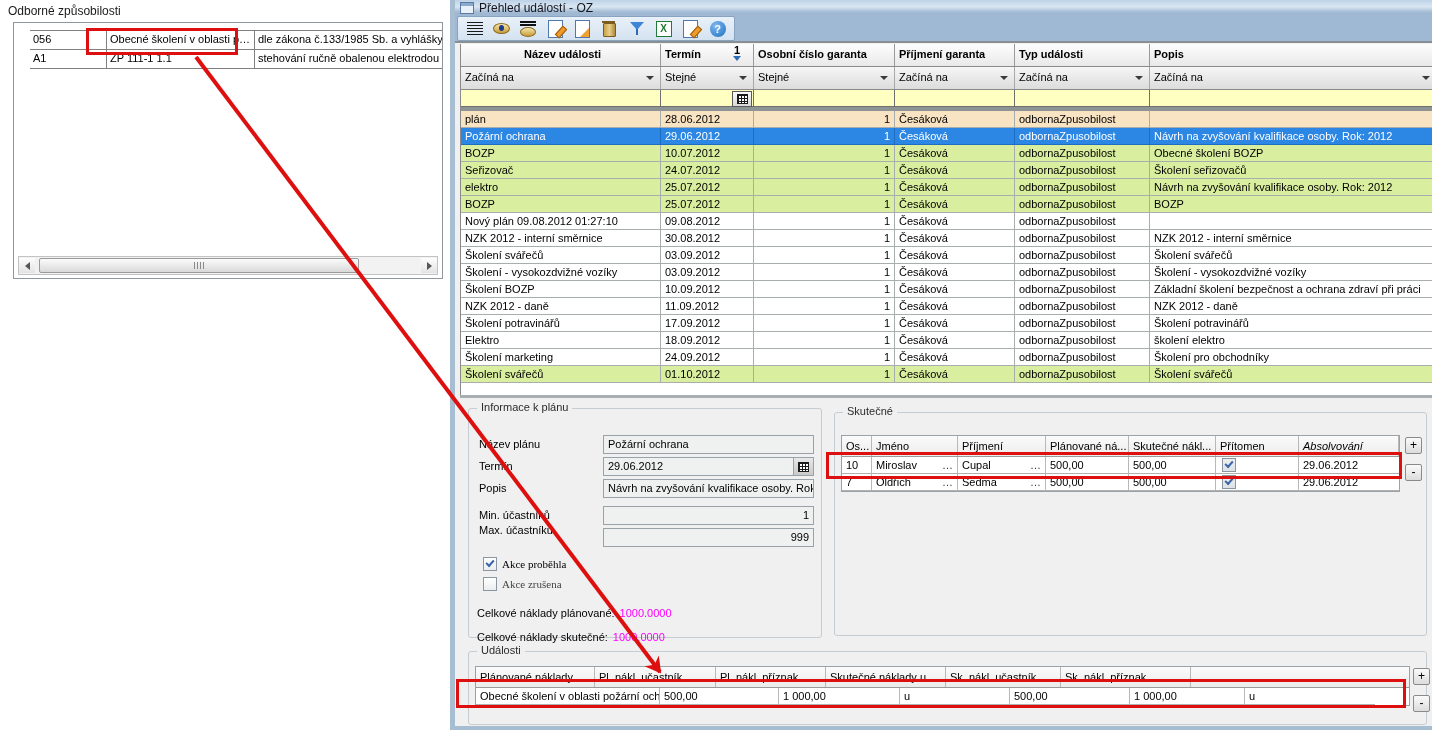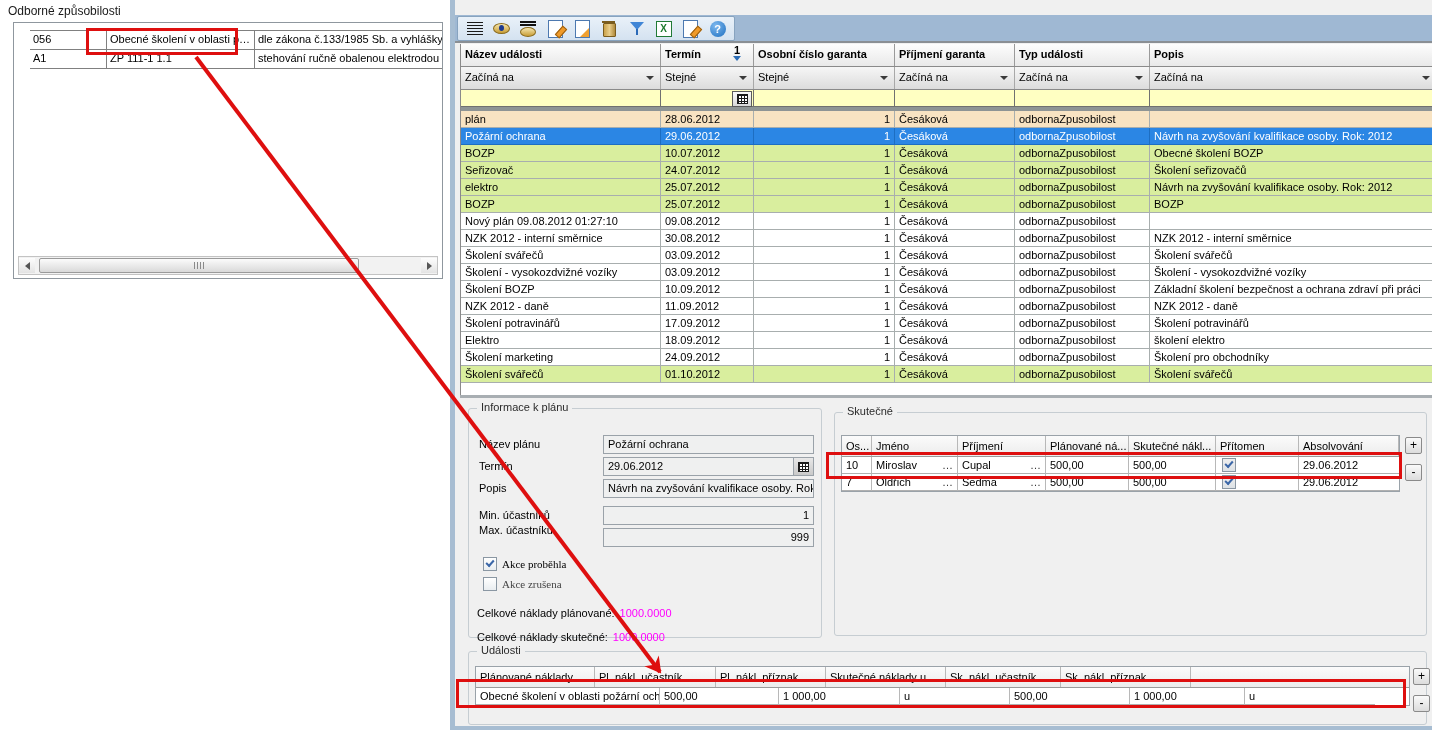--- a/index.html
+++ b/index.html
@@ -140,20 +140,24 @@
       </div>
     </div>
     <div id="left-scrollbar">
       <div class="sb-btn sb-left"></div>
       <div class="sb-thumb"></div>
       <div class="sb-btn sb-right" style="position:absolute;right:0"></div>
     </div>
   </div>
 
   <div id="win">
+    <div id="titlebar">
+      <span class="ic-form-icon"></span>
+      <span id="title-text">Přehled událostí - OZ</span>
+    </div>
     <div id="toolbar">
       <div id="toolstrip">
           <div class="tbtn">
             <div class="ic ic-rows-icon"></div>
           </div>
           <div class="tbtn">
             <div class="ic ic-view-icon"></div>
           </div>
           <div class="tbtn">
             <div class="ic ic-view-columns-icon"></div>
@@ -177,21 +181,21 @@
             <div class="ic ic-edit-notes-icon"></div>
           </div>
           <div class="tbtn">
             <div class="ic ic-help-icon"></div>
           </div>
         </div>
     </div>
 
     <div id="grid">
         <div class="ghdr">
-          <div class="ghcell" style="width: 200px;">Název události</div>
+          <div class="ghcell" style="width: 200px; text-align: center;">Název události</div>
           <div class="ghcell" style="width: 93px;">Termín<span class="sortbadge"><b>1</b><i class="tri-down"></i></span></div>
           <div class="ghcell" style="width: 141px;">Osobní číslo garanta</div>
           <div class="ghcell" style="width: 120px;">Příjmení garanta</div>
           <div class="ghcell" style="width: 135px;">Typ události</div>
           <div class="ghcell" style="width: 287px;">Popis</div>
         </div>
         <div class="gfilter">
           <div class="gfcell" style="width: 200px;">Začíná na<i class="dd-arrow"></i></div>
           <div class="gfcell" style="width: 93px;">Stejné<i class="dd-arrow"></i></div>
           <div class="gfcell" style="width: 141px;">Stejné<i class="dd-arrow"></i></div>
@@ -380,21 +384,21 @@
       <div class="fieldset" style="left:374px;top:14px;width:591px;height:222px">
         <div class="fs-legend">Skutečné</div>
         <div id="participants-table" class="subtable" style="left:6px;top:22px;width:557px">
             <div class="sthdr">
               <div class="sthcell" style="width: 30px;">Os...</div>
               <div class="sthcell" style="width: 86px;">Jméno</div>
               <div class="sthcell" style="width: 88px;">Příjmení</div>
               <div class="sthcell" style="width: 83px;">Plánované ná...</div>
               <div class="sthcell" style="width: 87px;">Skutečné nákl...</div>
               <div class="sthcell" style="width: 83px;">Přítomen</div>
-              <div class="sthcell" style="width: 100px;">Absolvování</div>
+              <div class="sthcell" style="width: 100px; font-style: italic;">Absolvování</div>
             </div>
             <div class="strow">
               <div class="stcell" style="width: 30px;">10</div>
               <div class="stcell" style="width: 86px;">Miroslav<span class="dots">…</span></div>
               <div class="stcell" style="width: 88px;">Cupal<span class="dots">…</span></div>
               <div class="stcell" style="width: 83px;">500,00</div>
               <div class="stcell" style="width: 87px;">500,00</div>
               <div class="stcell" style="width: 83px;">
                 <span class="cb checked" style="position: absolute; left: 6px; top: 1px; background: linear-gradient(rgb(238, 238, 238), rgb(221, 226, 230));"></span>
               </div>

